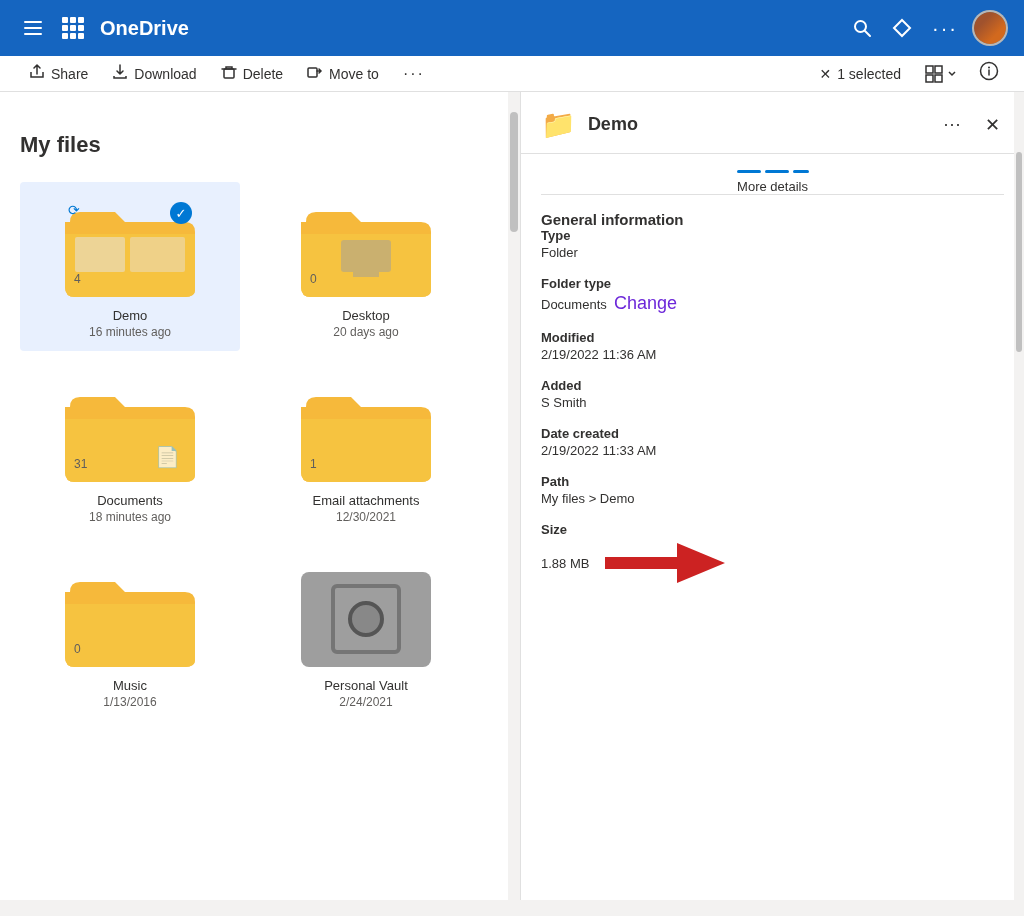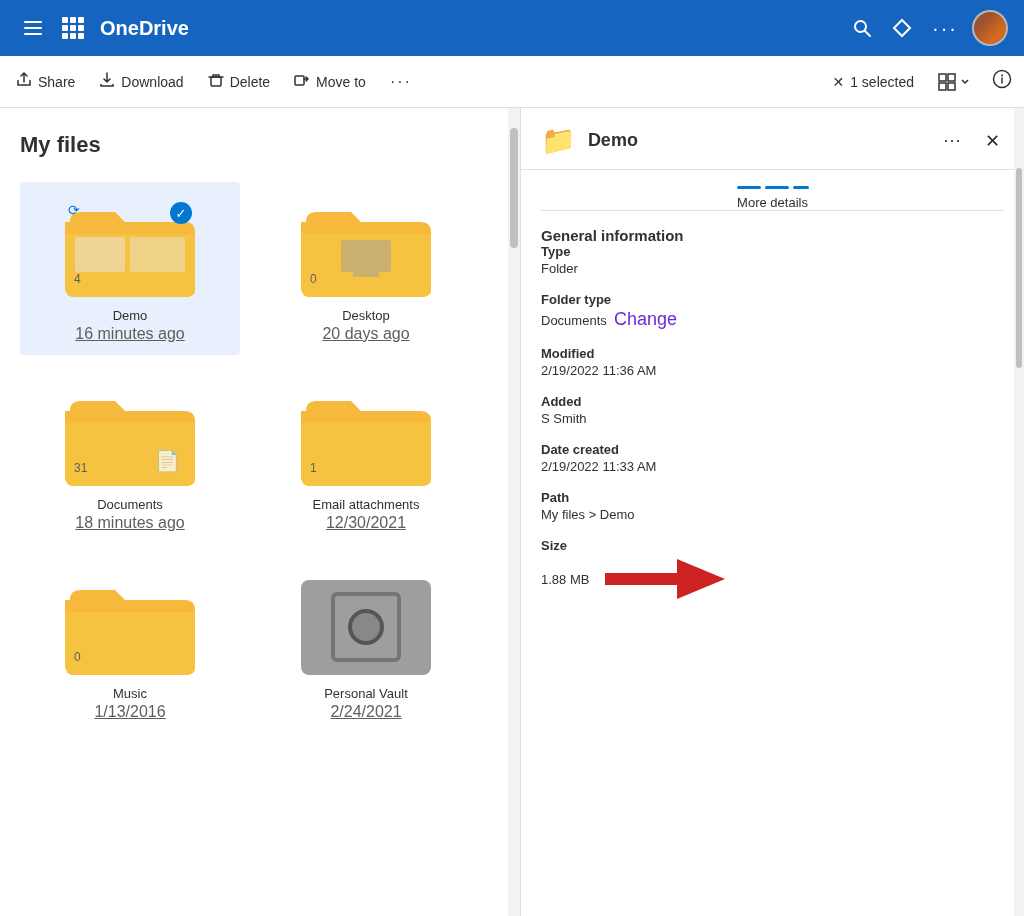--- a/index.html
+++ b/index.html
@@ -48,24 +48,24 @@
     }
     .avatar-img {
       width: 100%; height: 100%;
       background: linear-gradient(135deg, #a0522d 30%, #d2691e 70%);
       border-radius: 50%;
     }
 
     
     .command-bar {
       background: white;
-      height: 52px;
-      display: flex;
-      align-items: center;
-      padding: 0 6px;
+      height: 36px;
+      display: flex;
+      align-items: center;
+      padding: 0 19px;
       gap: 4px;
       border-bottom: 1px solid #e0e0e0;
     }
     .cmd-btn {
       display: flex;
       align-items: center;
       gap: 6px;
       background: none;
       border: none;
       cursor: pointer;
@@ -113,20 +113,21 @@
       background: white;
       padding: 24px 20px;
       overflow-y: auto;
       position: relative;
     }
     .file-area-title {
       font-size: 22px;
       font-weight: 600;
       color: #323130;
       margin-bottom: 24px;
+      margin-top: 16px;
     }
 
     
     .scroll-bar-container {
       position: absolute;
       right: 0;
       top: 0;
       bottom: 0;
       width: 12px;
       background: #f3f2f1;
@@ -181,25 +182,24 @@
       font-weight: 500;
     }
 
     .file-name {
       font-size: 13px;
       color: #323130;
       text-align: center;
       margin-top: 4px;
     }
     .file-date {
-      font-size: 16px;
+      font-size: 12px;
       color: #605e5c;
       text-align: center;
       margin-top: 2px;
-      text-decoration: underline;
     }
 
     .checkmark {
       position: absolute;
       top: 8px;
       right: 8px;
       width: 22px; height: 22px;
       background: #0078d4;
       border-radius: 50%;
       display: flex; align-items: center; justify-content: center;

